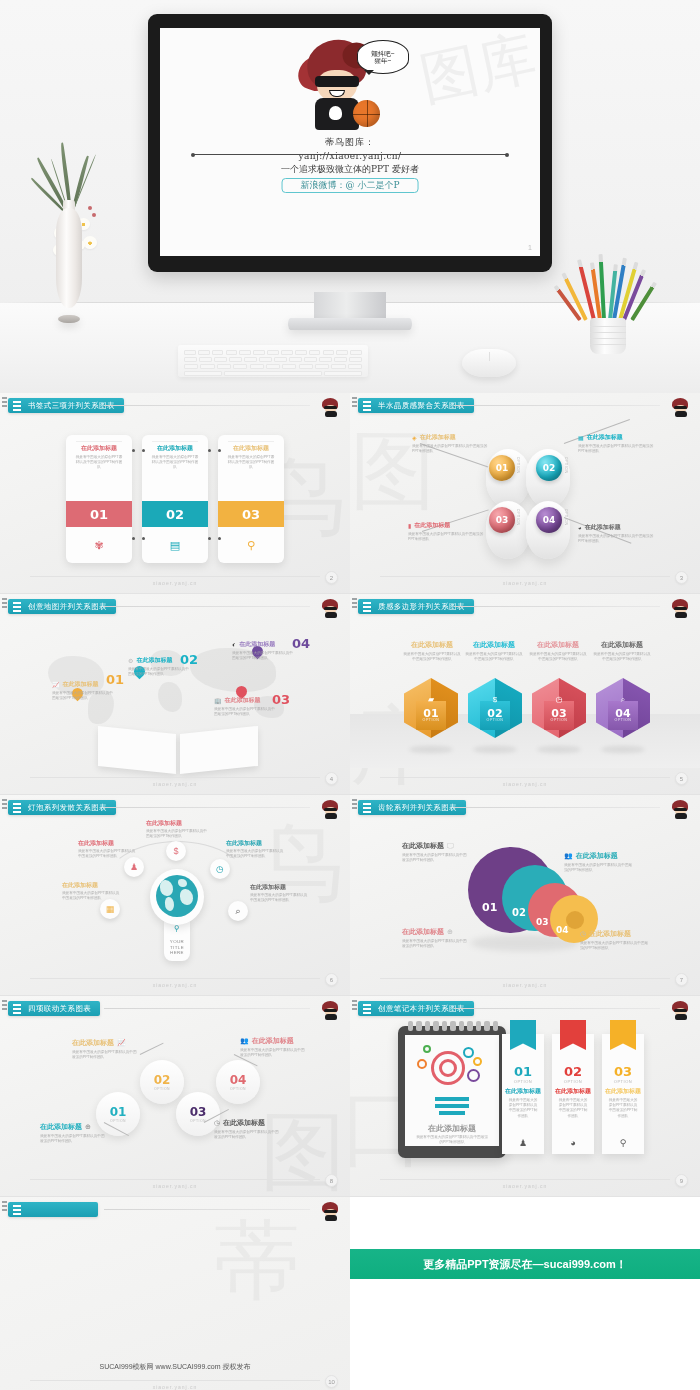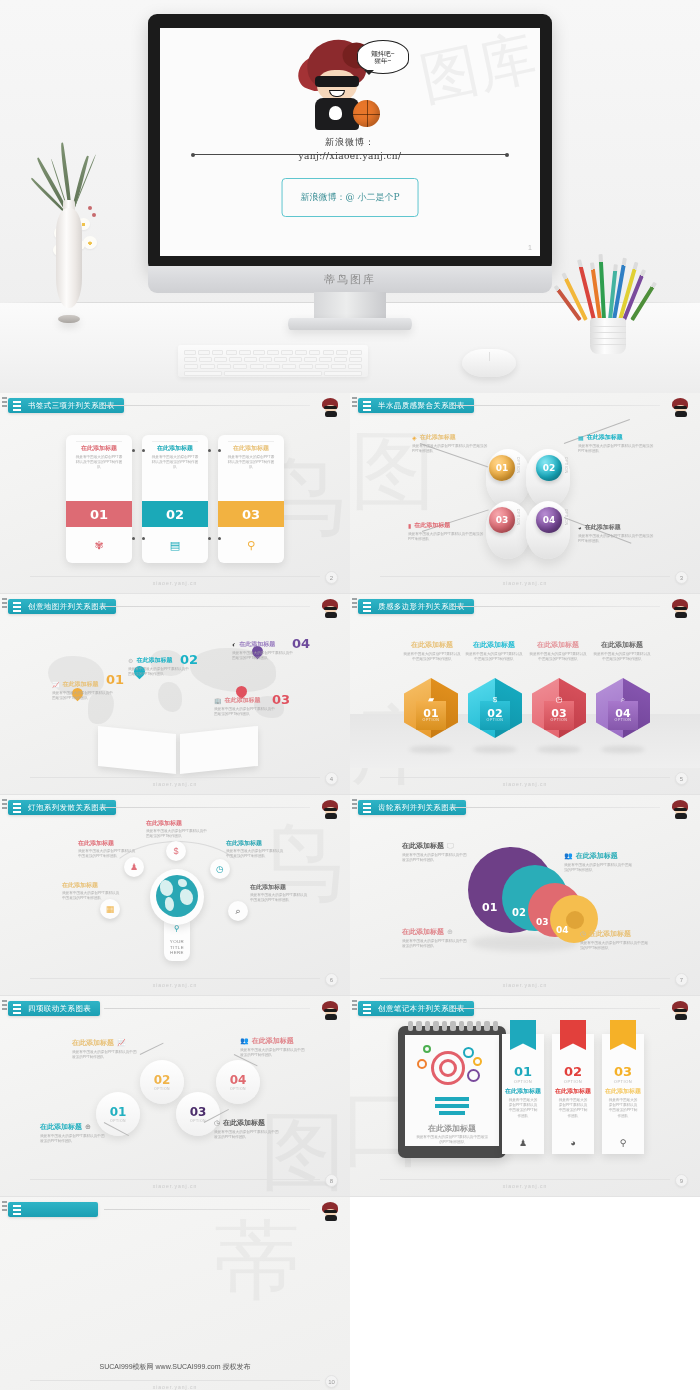--- a/index.html
+++ b/index.html
@@ -70,21 +70,21 @@
   .scr-txt { position:absolute; left:0; right:0; top:108px; text-align:center;
              font-family:"DejaVu Serif",serif; color:#3b3b3b; }
   .scr-txt .l1 { font-size:9px; letter-spacing:1px; }
   .scr-txt .l2 { font-size:9px; letter-spacing:.4px; margin-top:2px; }
   .scr-txt .l3 { font-size:9px; margin-top:2px; }
   .scr-rule { position:absolute; left:34px; right:34px; top:126px; height:1px; background:#4a4a4a; }
   .scr-rule:before,.scr-rule:after{ content:""; position:absolute; top:-1.5px; width:4px; height:4px;
             background:#4a4a4a; border-radius:50%; }
   .scr-rule:before{ left:-3px; } .scr-rule:after{ right:-3px; }
   .weibo { position:absolute; left:50%; top:150px; transform:translateX(-50%);
-           border:1.3px solid #5fc6cf; border-radius:4px; padding:12px 18px;
+           border:1.3px solid #5fc6cf; border-radius:4px; padding:0 18px;
            font-family:"DejaVu Serif",serif; font-size:9px; color:#3b8f96; white-space:nowrap; }
   .scr-pg { position:absolute; right:8px; bottom:5px; font-size:7px; color:#c0c0c0; }
 
   
   .vase { position:absolute; left:52px; top:200px; width:34px; height:120px; }
   .vase-body { position:absolute; left:4px; top:8px; width:26px; height:100px;
                background:linear-gradient(90deg,#e4e0dd,#fdfcfb 40%,#ece8e5 75%,#d8d4d1);
                border-radius:46% 46% 48% 48%/24% 24% 30% 30%; }
   .vase-neck { position:absolute; left:11px; top:0; width:12px; height:22px;
                background:linear-gradient(90deg,#e2ded9,#fefdfc 45%,#e0dcd8); border-radius:3px; }
@@ -313,30 +313,28 @@
         <div class="m-mouth"></div>
         <div class="m-body"></div>
         <div class="m-skull"></div>
         <div class="m-ball"></div>
         <div class="bubble">
           <span>颤抖吧~</span>
           <span>猩年~</span>
         </div>
       </div>
       <div class="scr-txt">
-        <div class="l1">新浪微博：</div>
+        <div class="l1">蒂鸟图库：</div>
         <div class="l2">yanj://xiaoer.yanj.cn/</div>
+        <div class="l3">一个追求极致微立体的PPT 爱好者</div>
       </div>
       <div class="scr-rule"></div>
       <div class="weibo">新浪微博：@ 小二是个P</div>
       <div class="scr-pg">1</div>
     </div>
-  </div>
-  <div class="chin">
-    <span>蒂鸟图库</span>
   </div>
   <div class="stand-neck"></div>
   <div class="stand-foot"></div>
 
   <div class="pencils">
     <div class="pencil" style="left:30px;top:0;height:66px;background:linear-gradient(180deg,#dcdcdc 0 12%,#2f9e4f 12%);transform:rotate(-3deg);"></div>
     <div class="pencil" style="left:20px;top:4px;height:62px;background:linear-gradient(180deg,#dcdcdc 0 12%,#d9443c 12%);transform:rotate(-14deg);"></div>
     <div class="pencil" style="left:40px;top:3px;height:63px;background:linear-gradient(180deg,#dcdcdc 0 12%,#2f7fc4 12%);transform:rotate(10deg);"></div>
     <div class="pencil" style="left:12px;top:14px;height:52px;background:linear-gradient(180deg,#dcdcdc 0 12%,#f2b73a 12%);transform:rotate(-26deg);"></div>
     <div class="pencil" style="left:50px;top:12px;height:54px;background:linear-gradient(180deg,#dcdcdc 0 12%,#7a4a9c 12%);transform:rotate(22deg);"></div>
@@ -984,16 +982,17 @@
           <div class="lg-gl"></div>
           <div class="lg-body"></div>
       </div>
       <div class="blank-foot">SUCAI999模板网 www.SUCAI999.com 授权发布</div>
       <div class="s-foot"></div>
       <div class="s-url">xiaoer.yanj.cn</div>
       <div class="s-num">10</div>
     </div>
 
     <div class="slide promo">
+      <div class="promo-bar1">更多精品PPT资源尽在—sucai999.com！</div>
     </div>
   </div>
 
 </div>
 
 </body></html>

